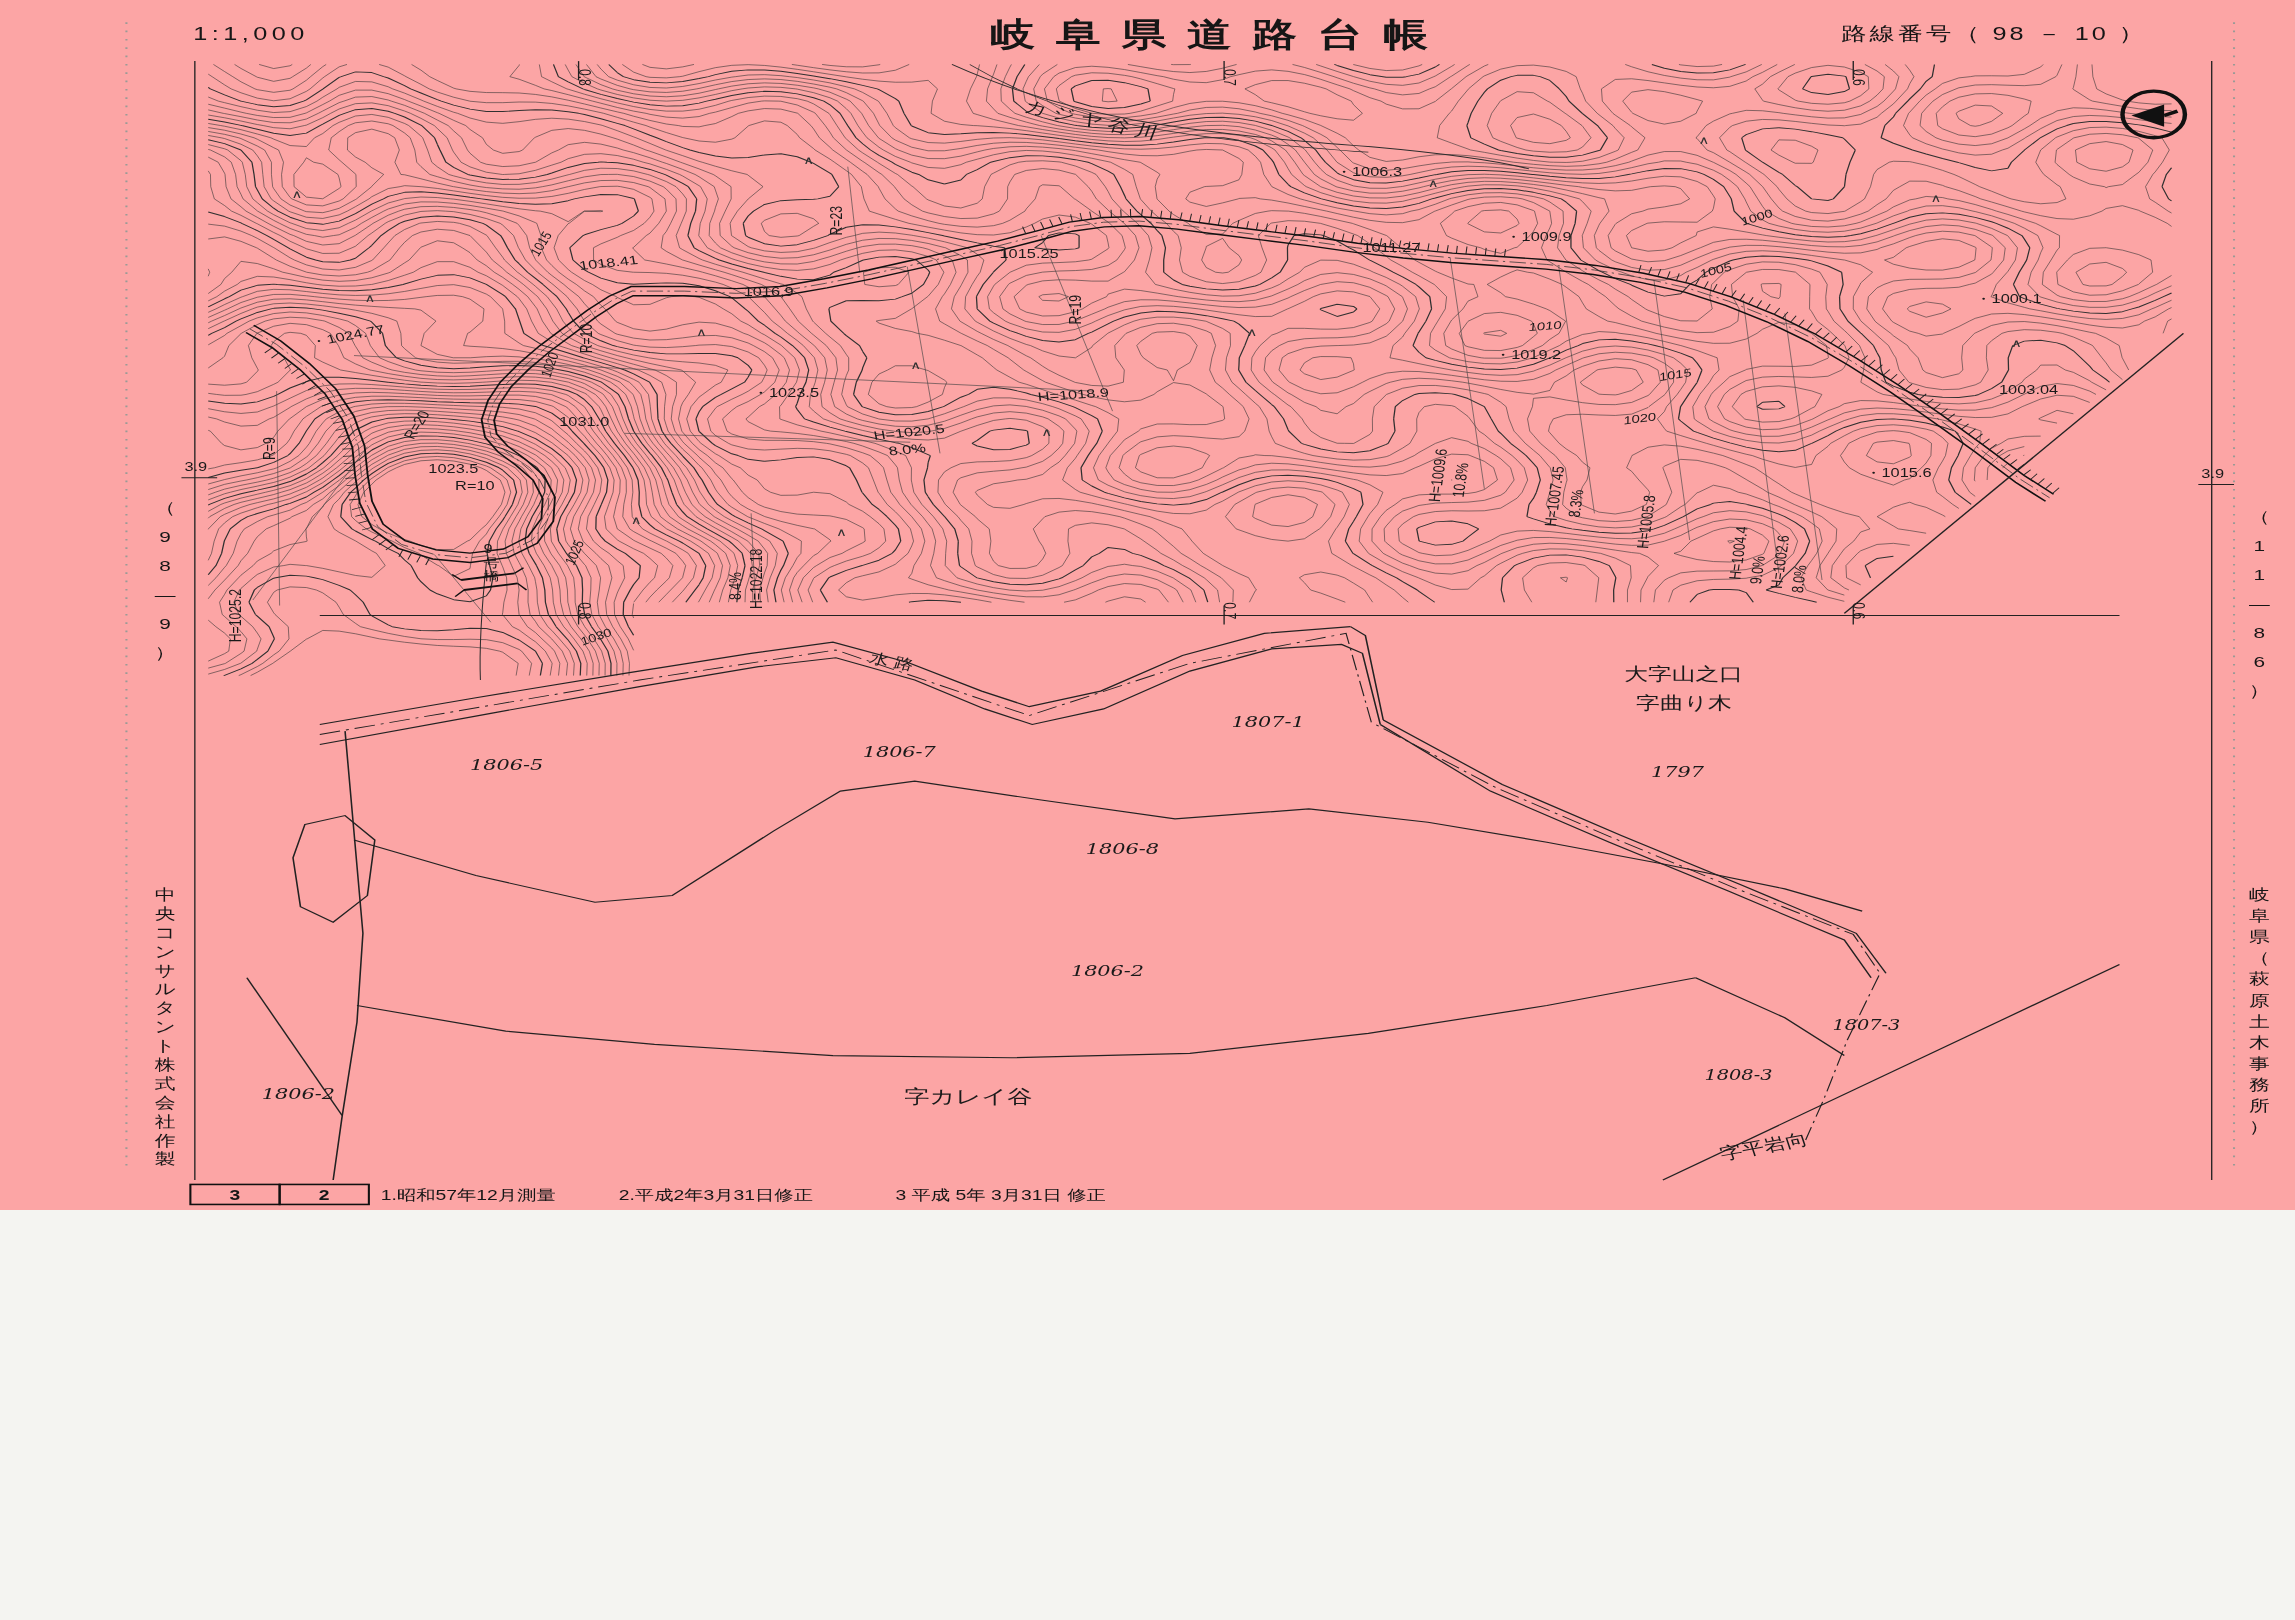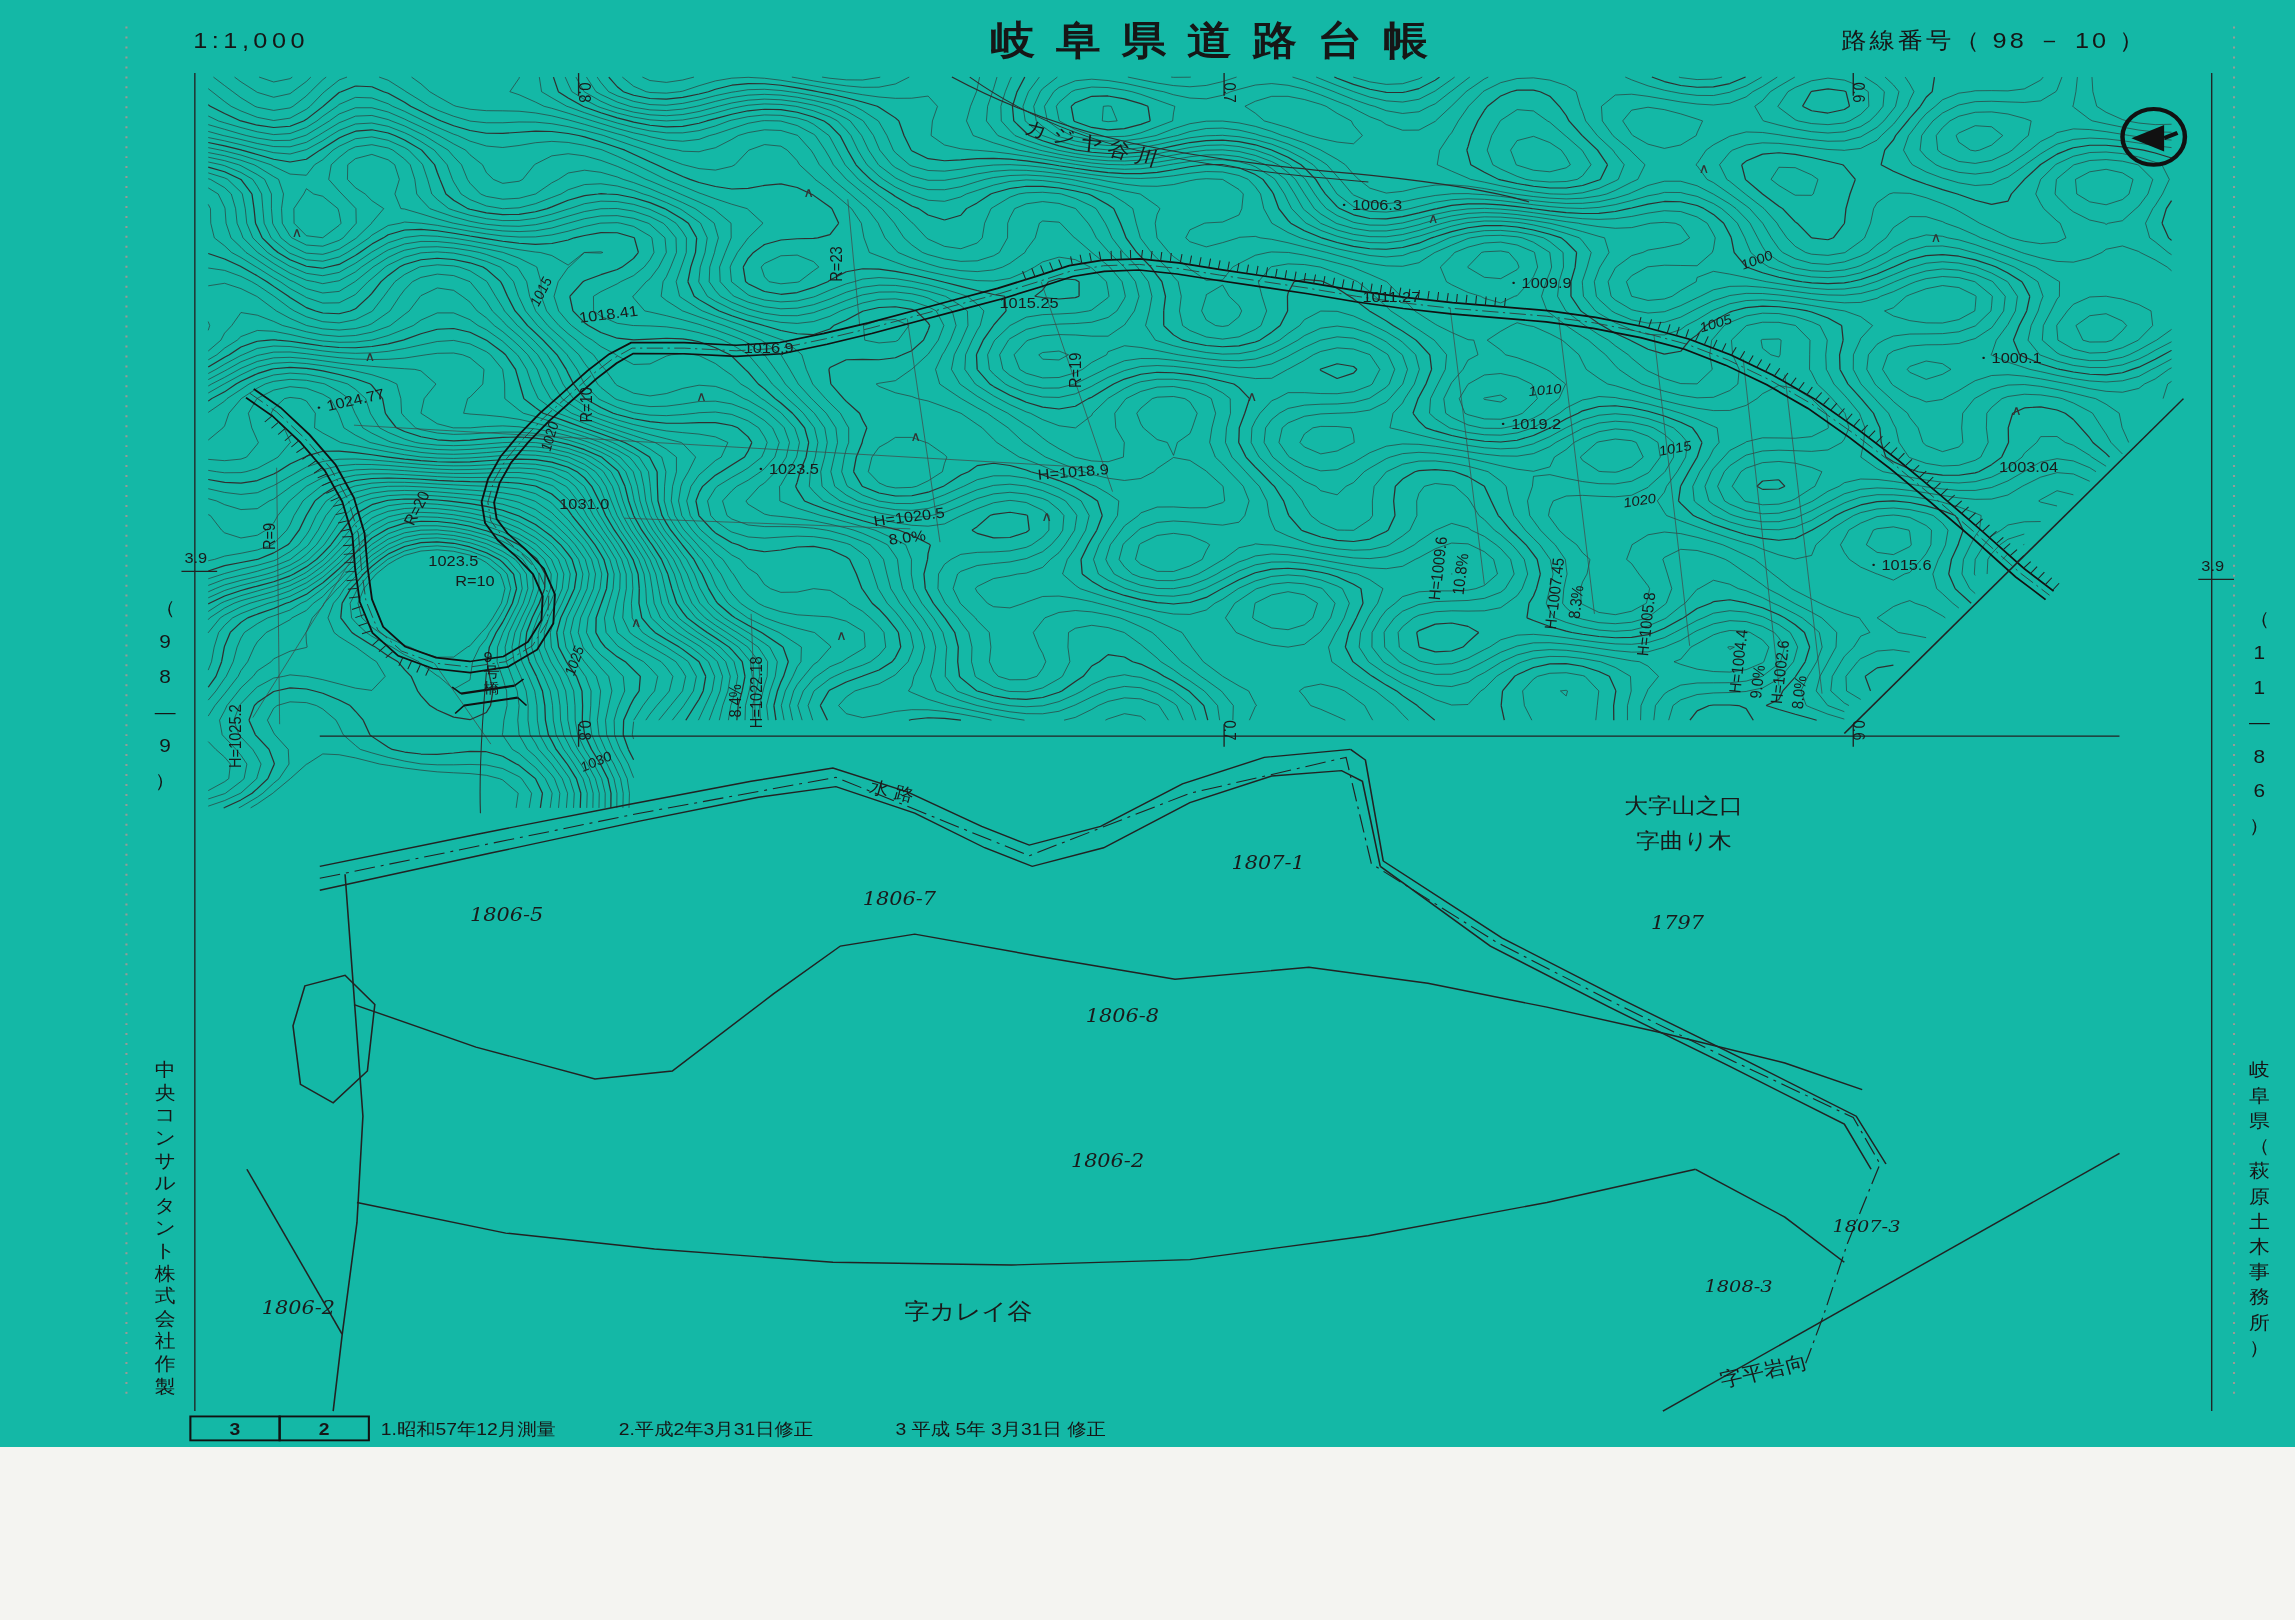--- a/index.html
+++ b/index.html
@@ -1,16 +1,16 @@
 <!DOCTYPE html>
 <html style="font-size:8.5px"><head>
 <meta charset="utf-8">
 <style>
   html,body{margin:0;padding:0;background:#f4f4f1;}
-  .sheet{width:2295px;height:1447px;background:#14b8a6;position:relative;}
+  .sheet{width:2295px;height:1210px;background:#fca5a5;position:relative;}
   svg{display:block;width:100%;height:100%;}
   text{fill:#161616;font-family:"Liberation Sans",sans-serif;}
   .hdr-scale{font-size:17px;letter-spacing:3px;}
   .hdr-title{font-size:30px;font-weight:bold;letter-spacing:14px;}
   .hdr-route{font-size:17px;letter-spacing:2px;}
   .lbl{fill:#1a1a1a;}
   .spot{font-size:11px;}
   .clab{font-size:10px;font-style:italic;}
   .tick{font-size:11px;}
   .parcel{font-family:"DejaVu Serif",serif;font-style:italic;}

